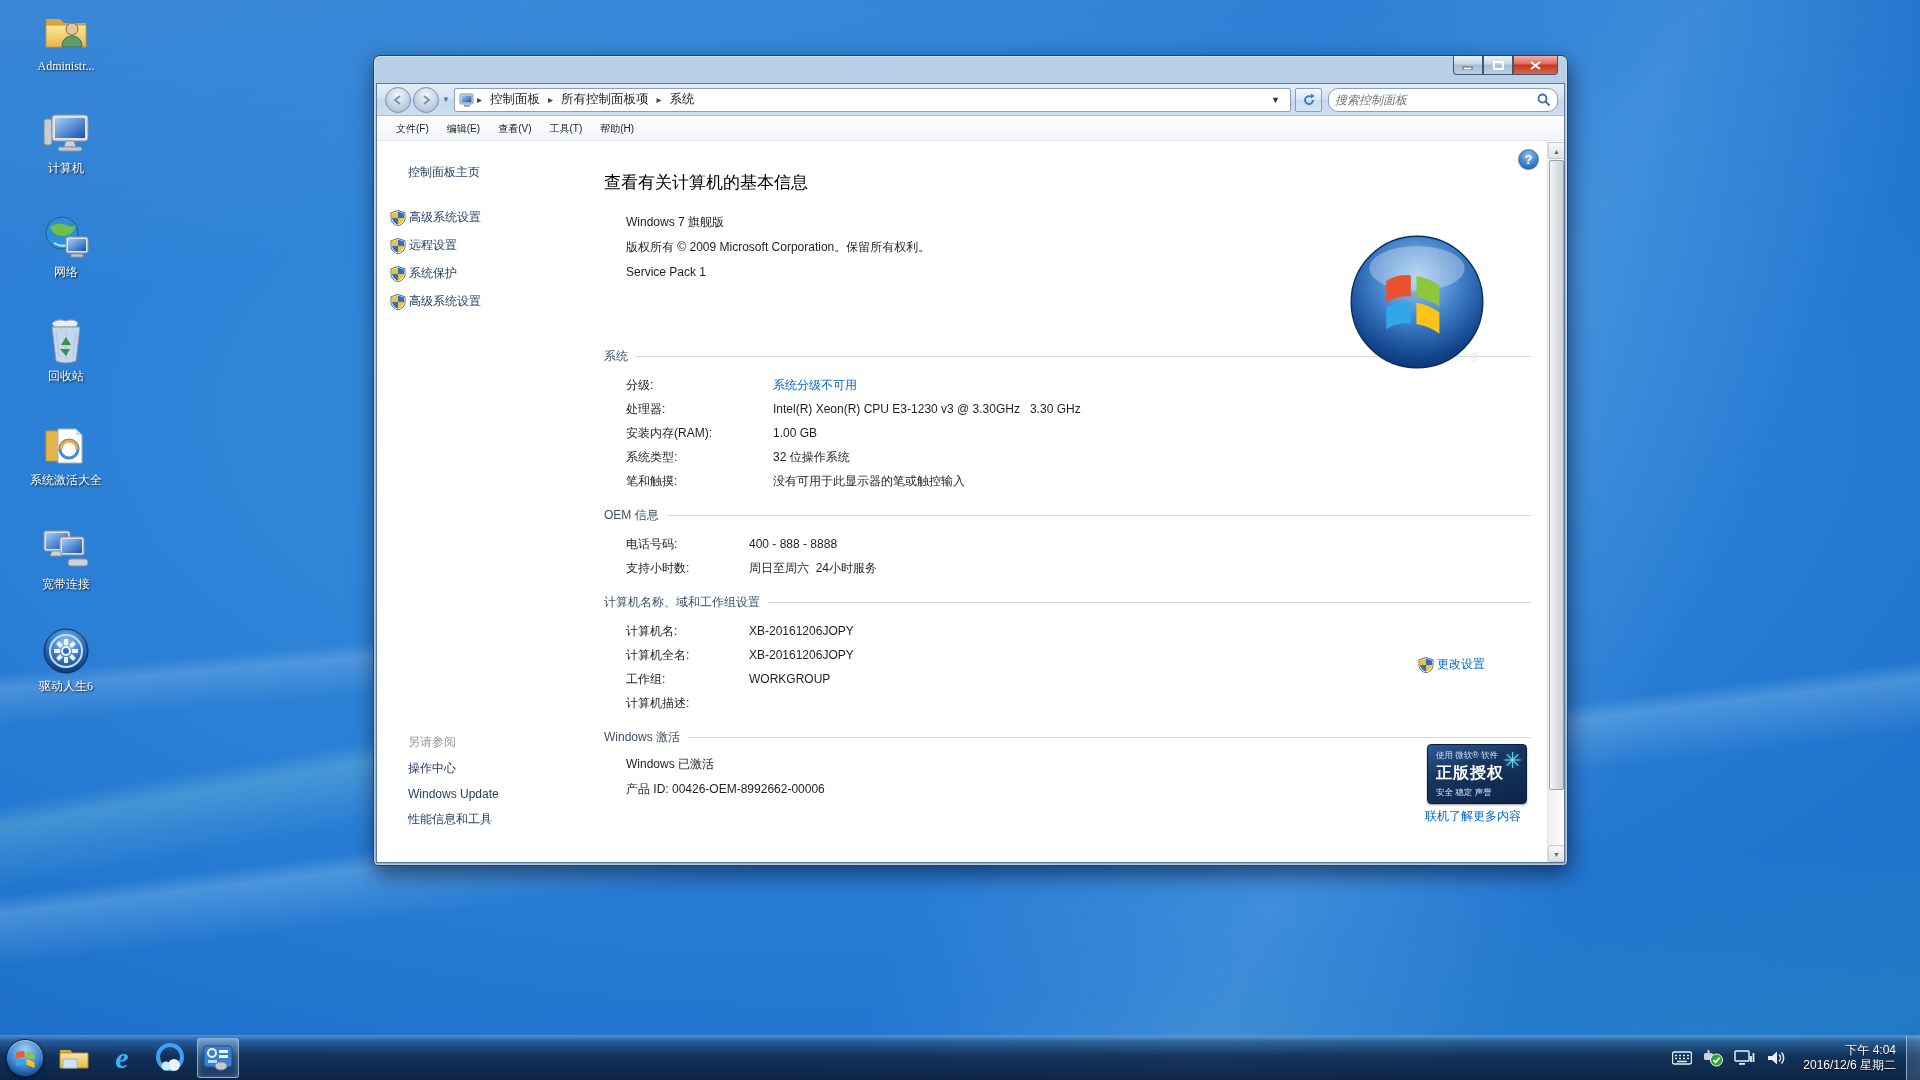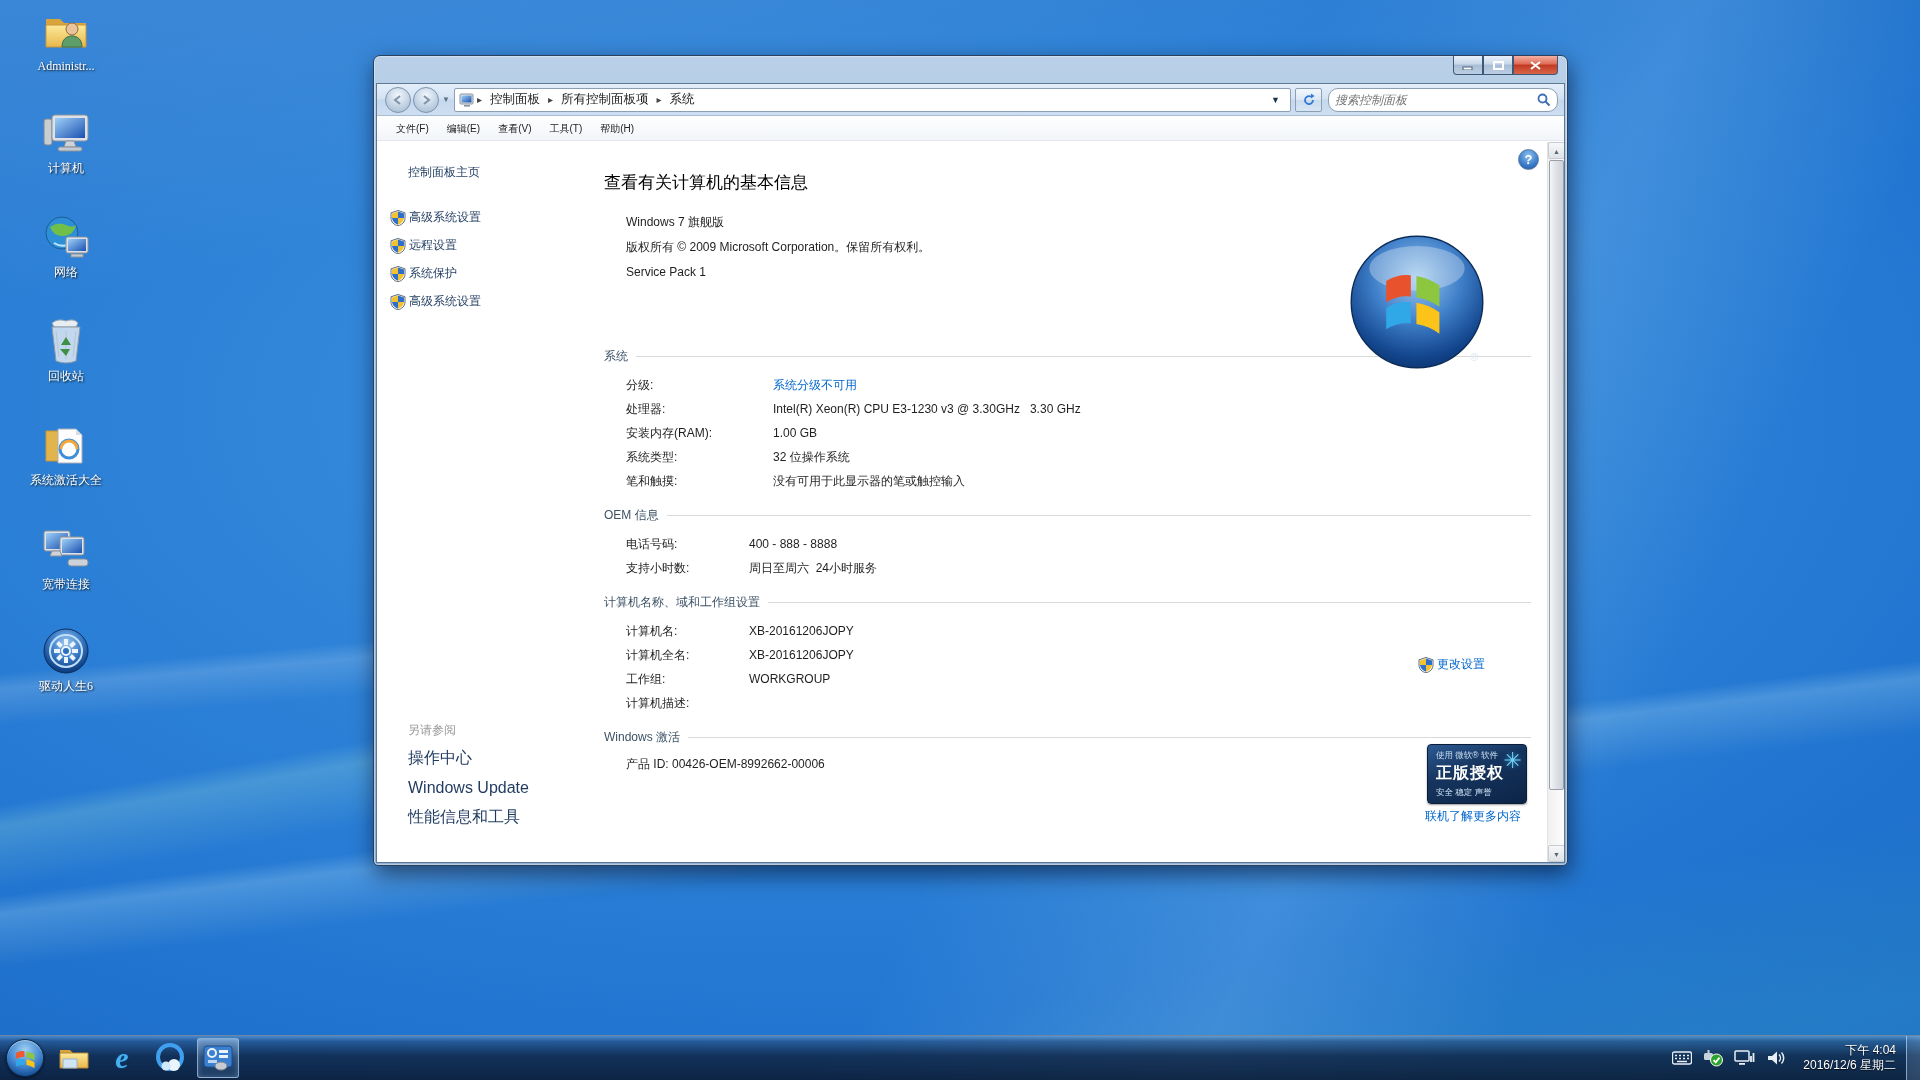--- a/index.html
+++ b/index.html
@@ -59,21 +59,21 @@
   .menu-item { font-size:10px; color:#222; padding:0 9px; line-height:25px; }
 
   
   .winbody { position:absolute; left:0; right:0; top:58px; bottom:0; display:flex; background:#fff; }
   .sidebar { position:relative; width:202px; flex:none; padding-top:22px; }
   .sb-home { margin:0 0 28px 31px; font-size:12px; color:#1e3a5f; }
   .sb-task { display:flex; align-items:center; margin:0 0 11px 13px; font-size:12px; color:#1e3a5f; }
   .sb-task .sh { margin-right:3px; display:flex; }
   .sb-bottom { position:absolute; left:0; bottom:24px; width:100%; }
   .sb-seealso { margin:0 0 9px 31px; font-size:12px; color:#9a9a9a; }
-  .sb-link { margin:0 0 10px 31px; font-size:16px; color:#1e3a5f; }
+  .sb-link { margin:0 0 10px 31px; font-size:12px; color:#1e3a5f; }
 
   .content { position:relative; flex:1; padding:29px 0 0 25px; }
   .helpbtn { position:absolute; top:7px; right:8px; width:21px; height:21px; border-radius:50%;
     background:radial-gradient(circle at 50% 30%, #8ec2f0, #3c7cc8 60%, #1b4f96); border:1px solid #57땀; border:1px solid #5a7ca6;
     color:#fff; font-weight:bold; font-size:13px; text-align:center; line-height:20px; }
   .ctitle { font-size:17px; color:#000000; margin-bottom:16px; }
   .sechdr { display:flex; align-items:center; margin-right:16px; }
   .sechdr .ht { font-size:12px; color:#3d5266; white-space:nowrap; }
   .sechdr .hl { flex:1; height:1px; background:#d9d9d9; margin-left:8px; }
   .indent { padding-left:22px; }
@@ -469,20 +469,21 @@
               <span class="rval"></span>
             </div>
           </div>
 
           <div class="sechdr" style="margin-top:14px">
             <span class="ht">Windows 激活</span>
               <span class="hl"></span>
           </div>
           <div class="actwrap">
             <div class="indent" style="margin-top:6px">
+              <div class="vline">Windows 已激活</div>
               <div class="vline">产品 ID: 00426-OEM-8992662-00006</div>
             </div>
             <div class="badge">
               <div class="b1">使用 微软® 软件</div>
               <div class="b2">正版授权</div>
               <div class="b3">安全 稳定 声誉</div>
               <div class="star">✳</div>
             </div>
             <div class="learn link">联机了解更多内容</div>
           </div>

